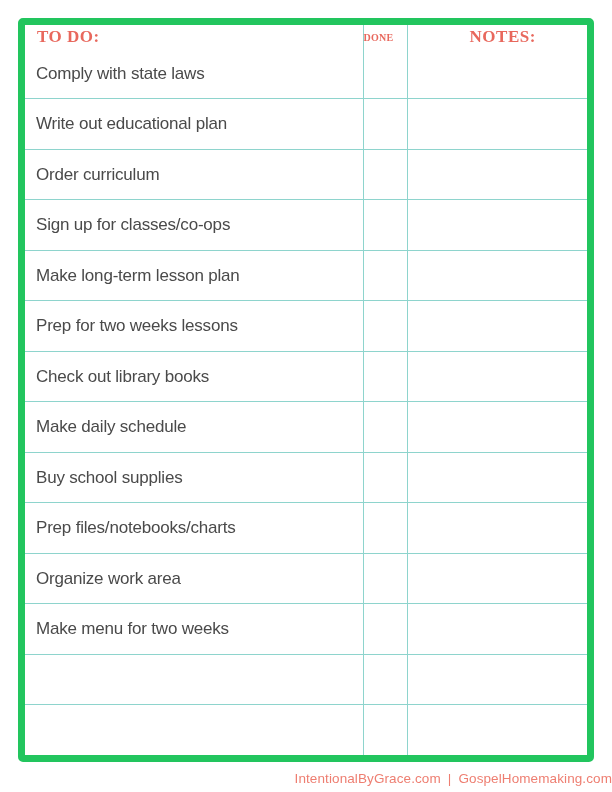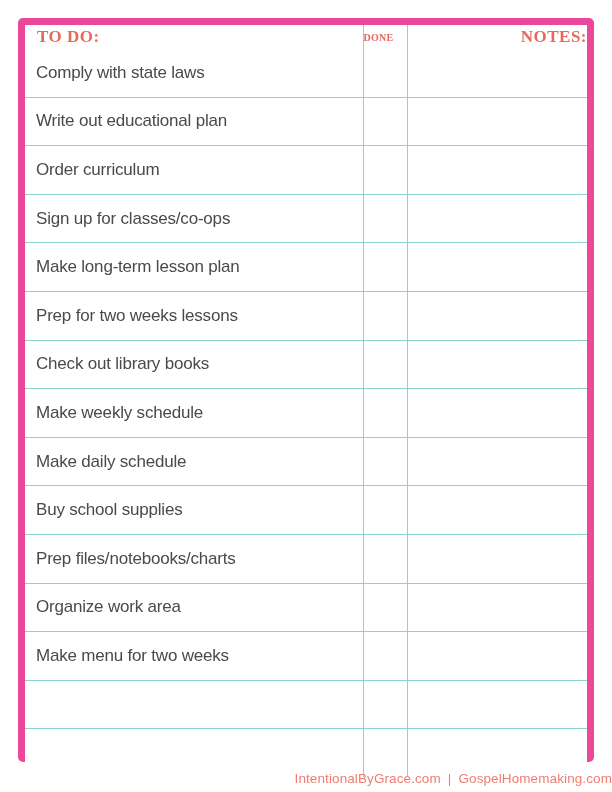--- a/index.html
+++ b/index.html
@@ -18,21 +18,21 @@
   }
 
   
   #sheet {
     position: absolute;
     left: 18px;
     top: 18px;
     width: 576px;
     height: 744px;
     box-sizing: border-box;
-    border: 7px solid #ec4899;
+    border: 7px solid #22c55e;
     border-radius: 5px;
     background: #ffffff;
   }
 
   
   table.checklist {
     width: 100%;
     height: 100%;
     border-collapse: collapse;
     table-layout: fixed;
@@ -74,21 +74,21 @@
     text-align: left;
     padding-left: 12px;
   }
   .hdr-done {
     font-size: 10px;
     text-align: left;
     letter-spacing: 0.3px;
   }
   .hdr-notes {
     font-size: 17px;
-    text-align: right;
+    text-align: center;
     padding-left: 11px;
   }
 
   
   tr.task-row > td { height: 47.6px; }
 
   .task-text {
     display: block;
     font-family: "Liberation Sans", sans-serif;
     font-weight: 300;
@@ -218,31 +218,20 @@
           </td>
           <td class="done-cell">
             <span class="task-text"></span>
           </td>
           <td class="notes-cell">
             <span class="task-text"></span>
           </td>
         </tr>
         <tr class="task-row">
           <td>
-            <span class="task-text">Make weekly schedule</span>
-          </td>
-          <td class="done-cell">
-            <span class="task-text"></span>
-          </td>
-          <td class="notes-cell">
-            <span class="task-text"></span>
-          </td>
-        </tr>
-        <tr class="task-row">
-          <td>
             <span class="task-text">Make daily schedule</span>
           </td>
           <td class="done-cell">
             <span class="task-text"></span>
           </td>
           <td class="notes-cell">
             <span class="task-text"></span>
           </td>
         </tr>
         <tr class="task-row">

